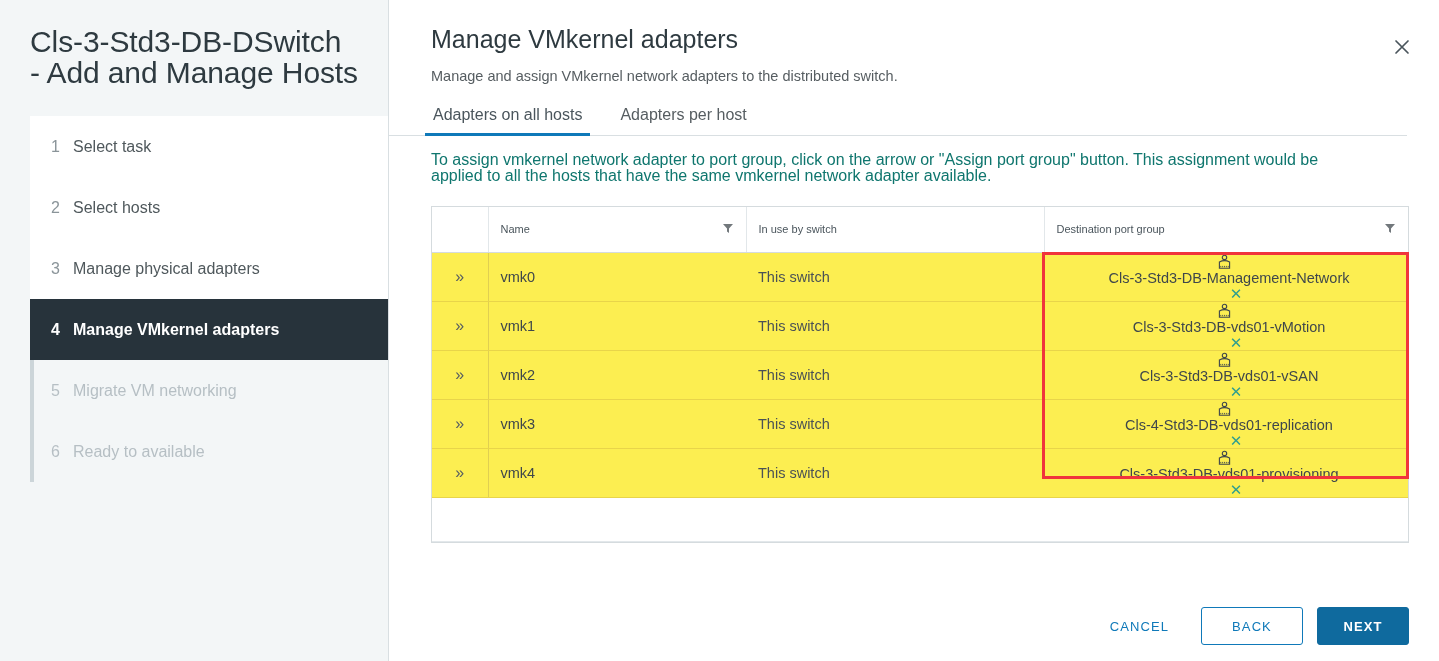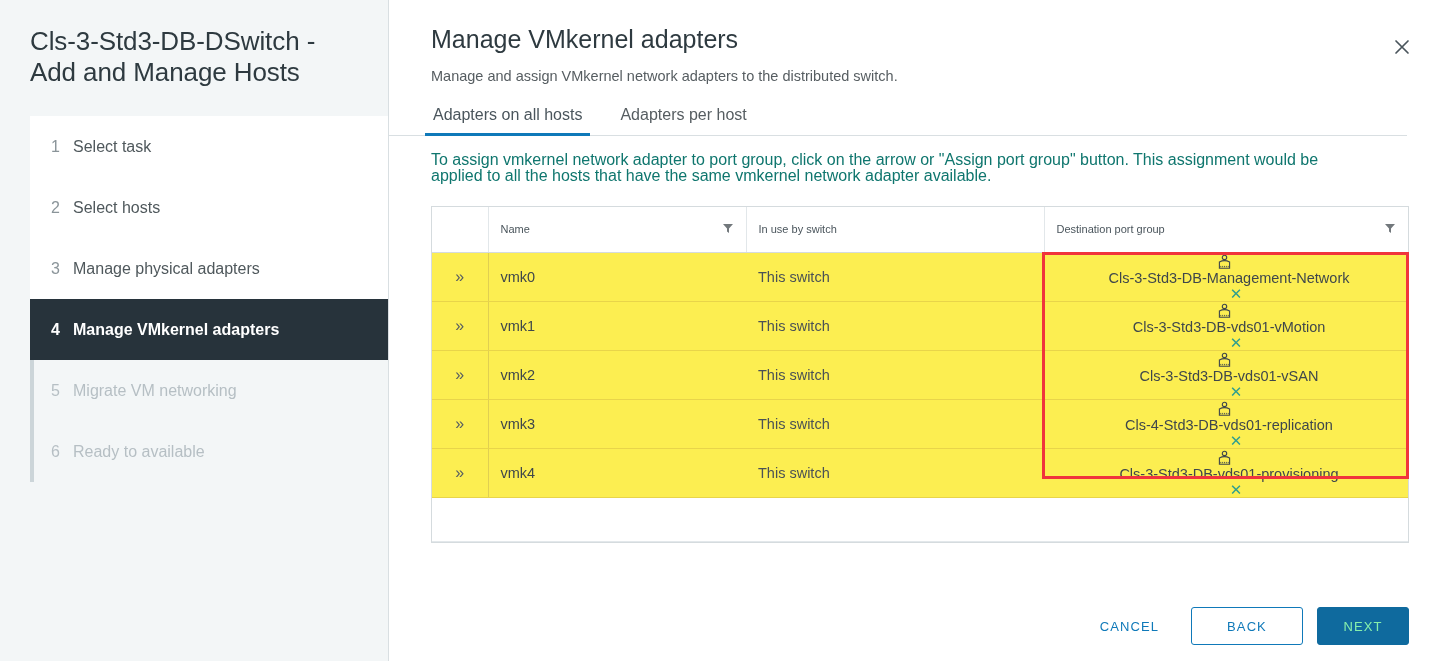--- a/index.html
+++ b/index.html
@@ -18,21 +18,21 @@
   
   .sidebar {
     width: 389px;
     flex: 0 0 389px;
     background: #f3f6f7;
     border-right: 1px solid #d9dfe2;
     padding-top: 26px;
     position: relative;
   }
   .wizard-title {
-    font-size: 26px;
+    font-size: 30px;
     line-height: 31px;
     font-weight: 400;
     color: #2e3a40;
     padding: 0 30px 0 30px;
     letter-spacing: -0.1px;
   }
   .steps {
     margin-top: 28px;
     position: relative;
     padding-left: 30px;
@@ -250,29 +250,30 @@
   .btn-link {
     color: #0f79b9;
     background: transparent;
     border: none;
     padding: 0 22px;
   }
   .btn-outline {
     color: #0f79b9;
     background: #fff;
     border: 1px solid #0f79b9;
-    width: 112px;
+    width: 102px;
     margin-left: 10px;
   }
   .btn-primary {
-    color: #86efac;
+    color: #ffffff;
     background: #0f6a9e;
     border: 1px solid #0f6a9e;
     width: 92px;
     margin-left: 14px;
+    font-weight: bold;
   }
 </style>
 </head>
 <body>
 
 <div class="wizard">
 
   <aside class="sidebar">
     <div class="wizard-title">Cls-3-Std3-DB-DSwitch - Add and Manage Hosts</div>
 

